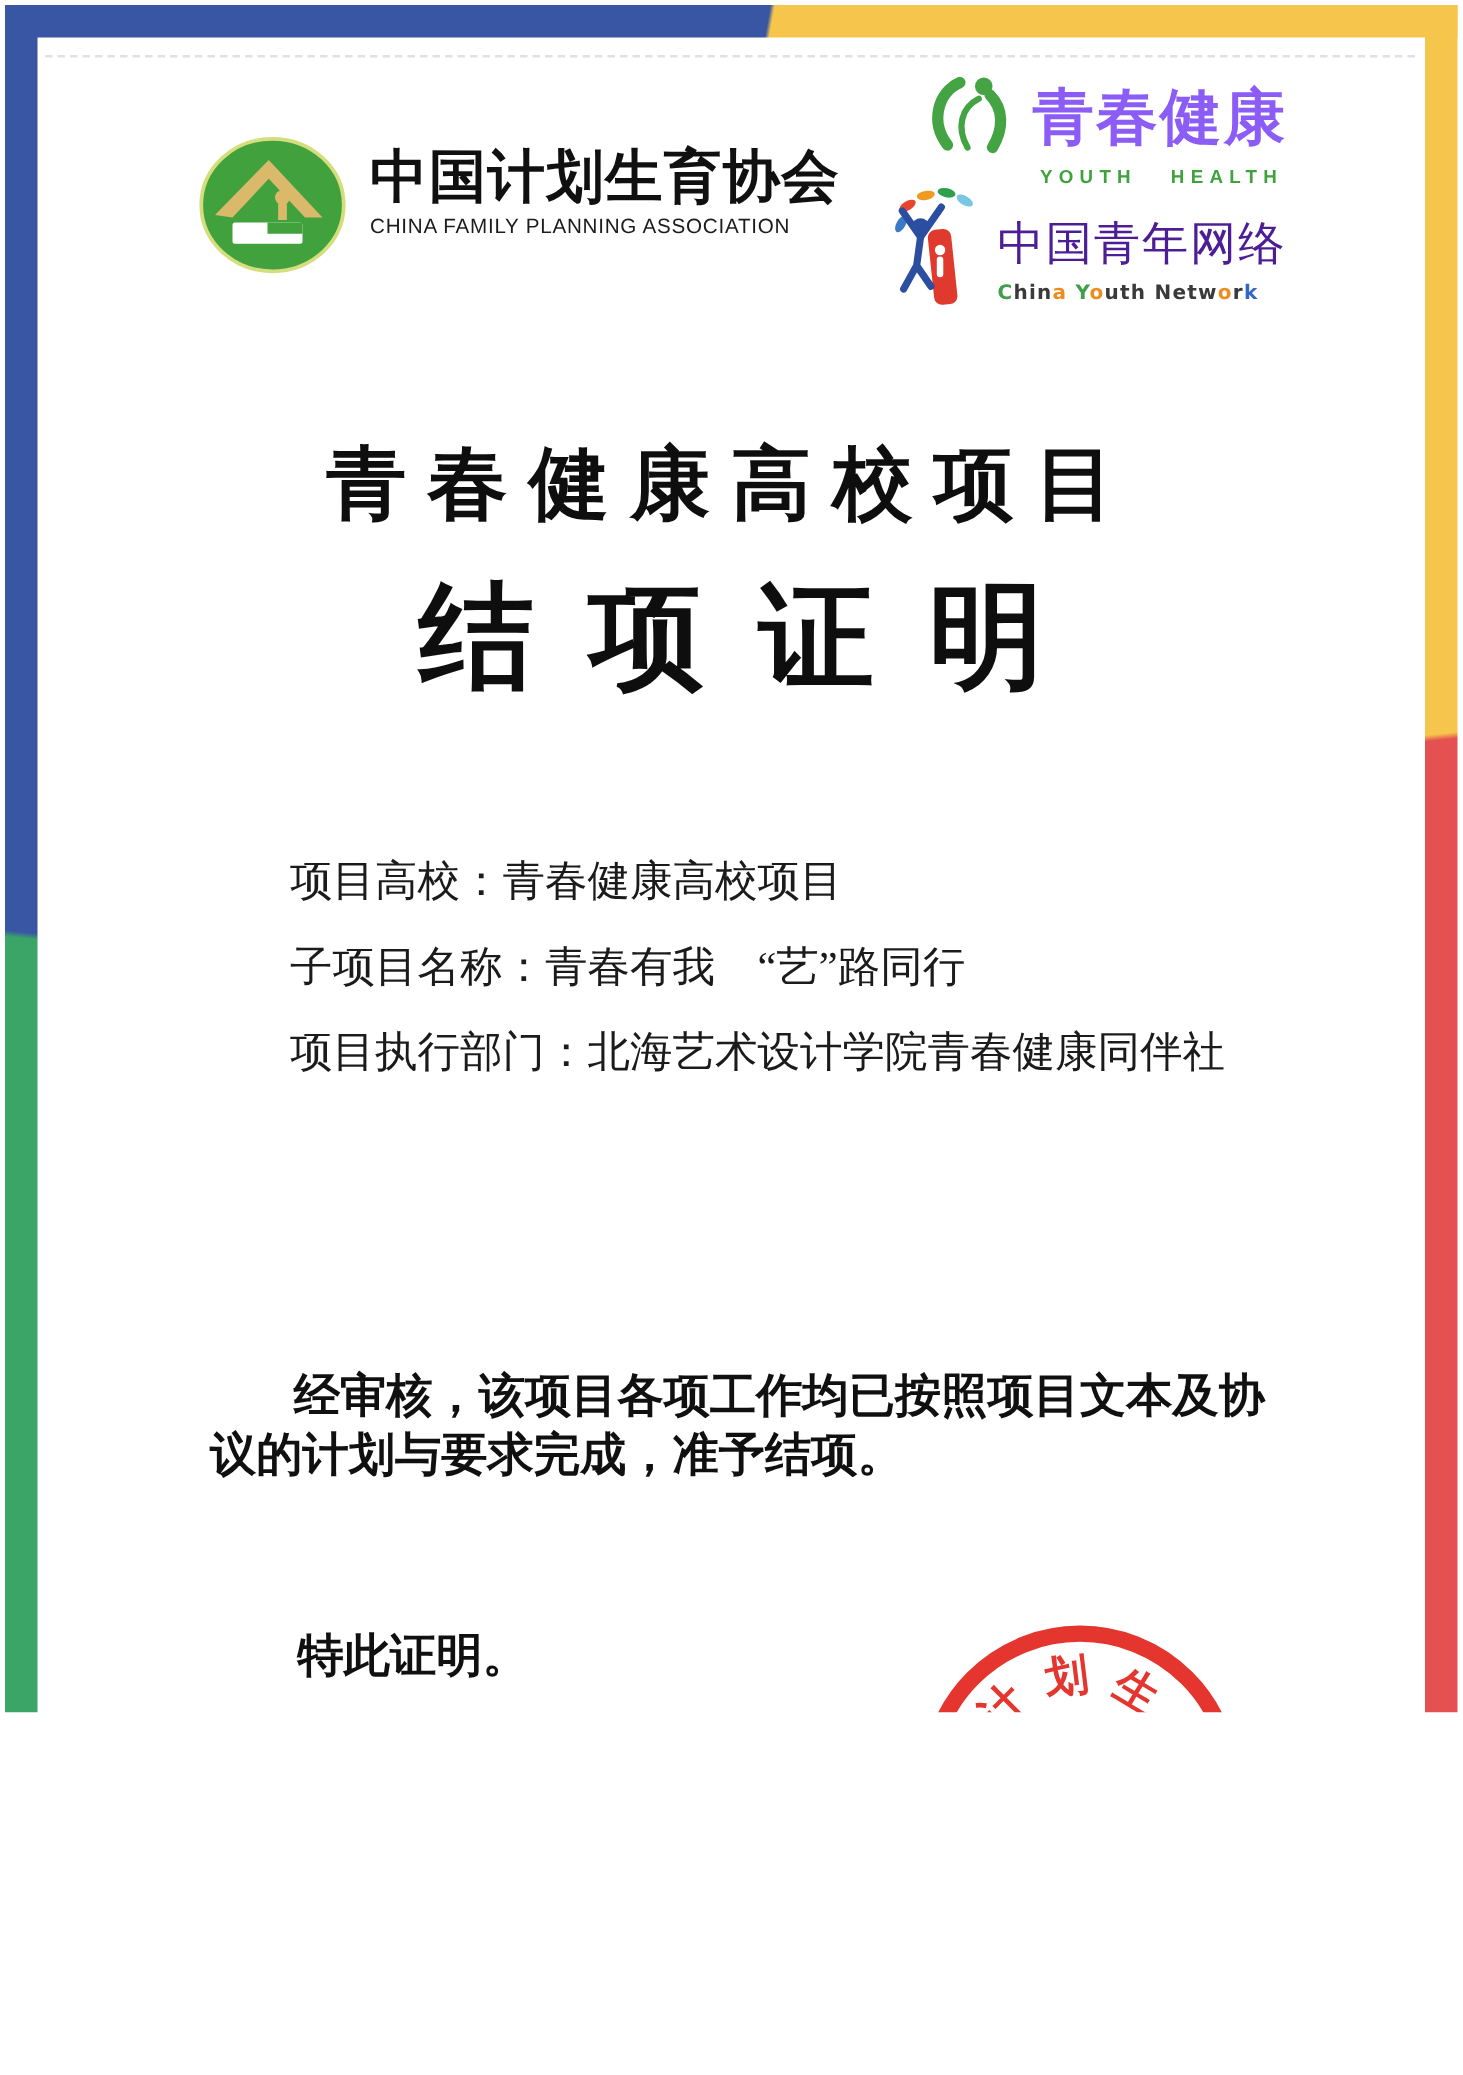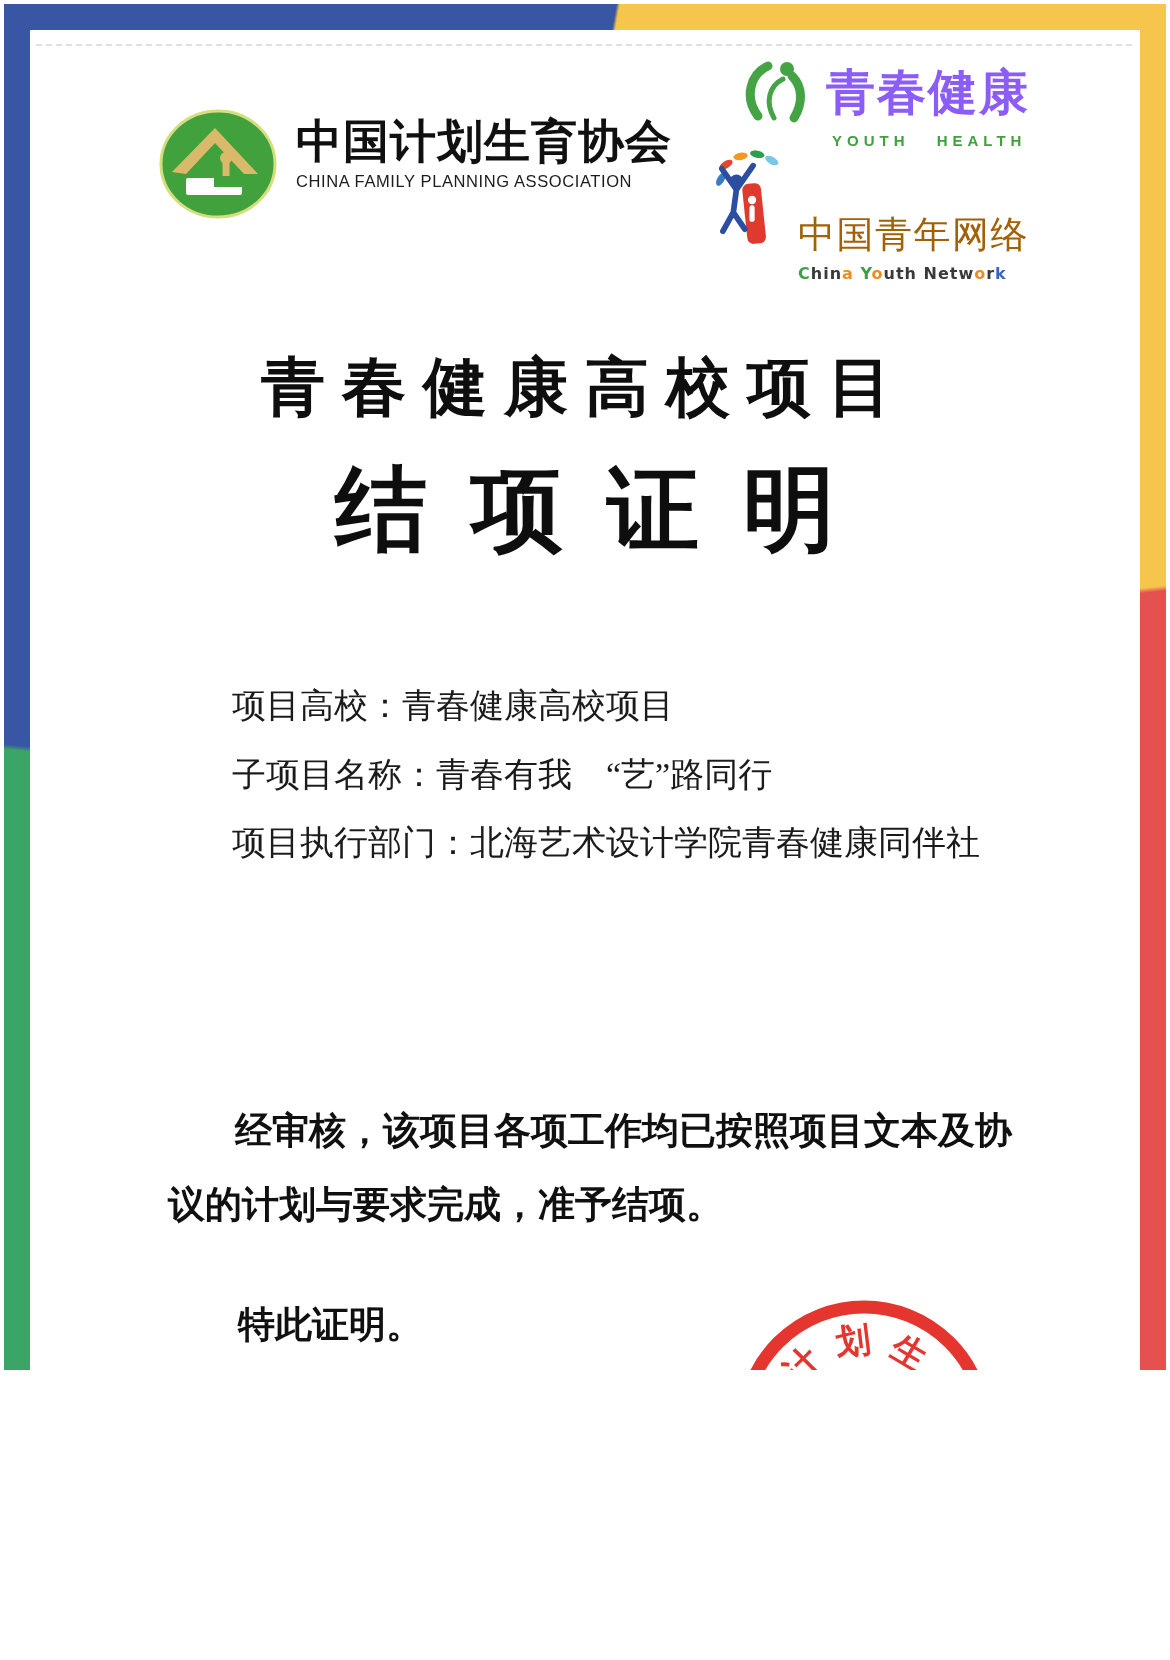--- a/index.html
+++ b/index.html
@@ -22,34 +22,34 @@
   #cfpa-zh{font-size:46px;font-weight:bold;letter-spacing:1px;color:#101010;line-height:1.1;}
   #cfpa-en{font-size:16.5px;letter-spacing:.6px;color:#1c1c1c;margin-top:5px;}
   #yh{position:absolute;left:742px;top:56px;}
   #yh-row{display:flex;align-items:center;}
   #yh-zh{font-size:49px;font-weight:bold;color:#8b5cf6;letter-spacing:2px;
          font-family:"Liberation Serif",serif;margin-left:4px;}
   #yh-en{font-family:"Liberation Sans",sans-serif;font-size:15px;font-weight:bold;color:#3fa23f;
          letter-spacing:5px;word-spacing:18px;margin:2px 0 0 90px;}
   #cyn{position:absolute;left:712px;top:148px;display:flex;align-items:flex-start;}
   #cyn-text{margin-left:8px;padding-top:22px;}
-  #cyn-zh{font-size:37px;color:#a16207;letter-spacing:1.5px;font-family:Liberation Serif, serif;margin-top:40px;}
+  #cyn-zh{font-size:37px;color:#4c1d95;letter-spacing:1.5px;font-family:Liberation Serif, serif;}
   #cyn-en{font-family:"DejaVu Sans",sans-serif;font-size:16px;font-weight:bold;color:#3a3a3a;
           letter-spacing:1px;margin-top:4px;}
   
   #title1{position:absolute;left:0;top:344px;width:100%;text-align:center;
     font-size:64px;font-weight:bold;letter-spacing:17px;color:#0e0e0e;}
   #title2{position:absolute;left:0;top:448px;width:100%;text-align:center;
     font-size:92px;font-weight:bold;letter-spacing:44px;text-indent:44px;color:#0e0e0e;}
   
   #fields{position:absolute;left:232px;top:672px;width:800px;}
   .field-row{font-size:34px;line-height:68.5px;white-space:nowrap;color:#1b1b1b;}
   
   #paragraph{position:absolute;left:168px;top:1094px;width:844px;font-size:37px;
-    line-height:74px;font-weight:600;text-align:justify;text-indent:67px;color:#101010;}
+    line-height:47px;font-weight:600;text-align:justify;text-indent:67px;color:#101010;}
   #attest{position:absolute;left:238px;top:1300px;font-size:37px;font-weight:600;color:#101010;}
   
   #sig-org{position:absolute;left:716px;top:1397px;font-size:36px;letter-spacing:.5px;color:#111;z-index:4;}
   #sig-date{position:absolute;left:760px;top:1453px;font-size:36px;letter-spacing:2px;color:#111;z-index:4;}
   #stamp{position:absolute;left:712px;top:1276px;z-index:3;mix-blend-mode:multiply;opacity:.93;}
   #stamp text{font-family:"Liberation Serif","DejaVu Serif",serif;font-weight:bold;}
 </style>
 </head>
 <body>
 

